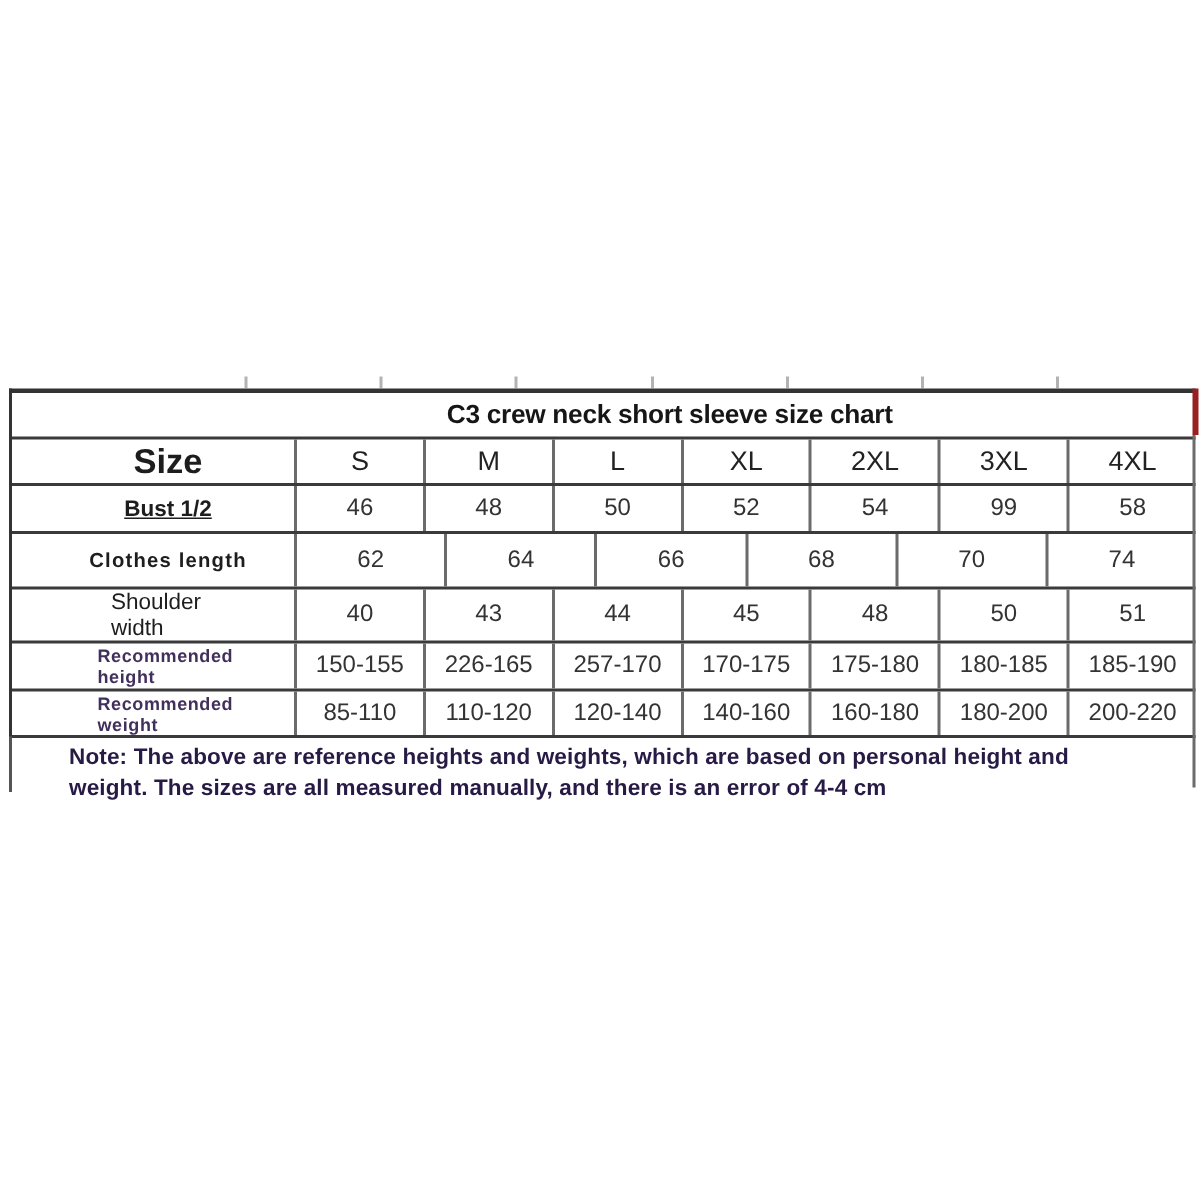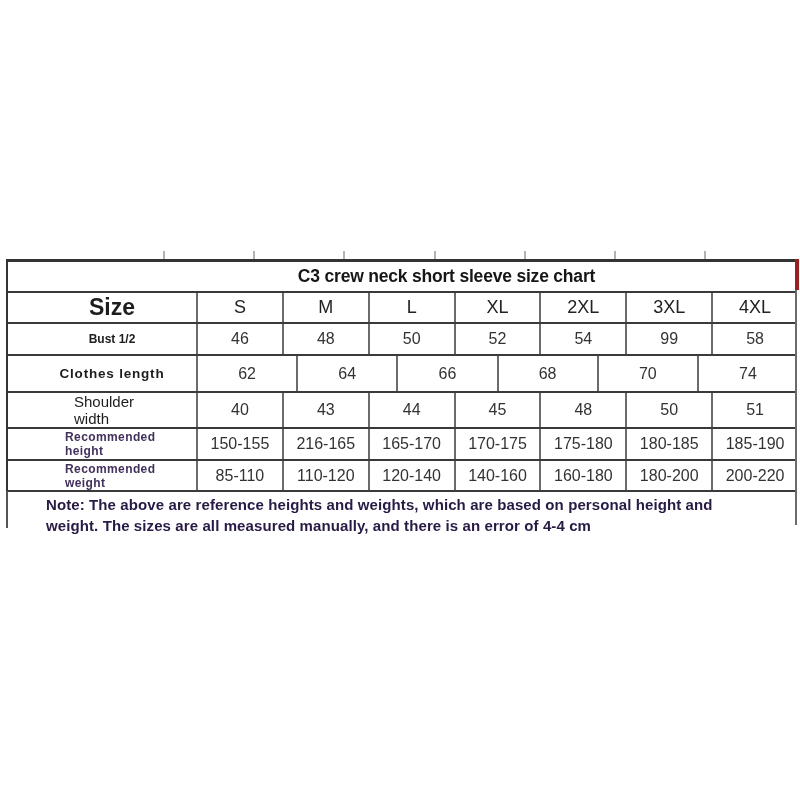--- a/index.html
+++ b/index.html
@@ -52,21 +52,21 @@
   .t-cell {
     flex: 1;
     display: flex; align-items: center; justify-content: center;
     border-left: 2px solid #6b6b6b;
     font-size: 16px; color: #333333;
     white-space: nowrap;
   }
   .t-cell.hdr { font-size: 18px; color: #222222; }
 
   .lbl-size   { font-size: 23px; font-weight: 700; }
-  .lbl-bust   { font-size: 12px; font-weight: 700; }
+  .lbl-bust   { font-size: 15px; font-weight: 700; text-decoration: underline; }
   .lbl-cloth  { font-size: 13.5px; font-weight: 700; letter-spacing: 0.8px; }
   .lbl-shldr  {
     display: inline-block; width: 76px; text-align: left;
     font-size: 15px; font-weight: 400; line-height: 17px;
   }
   .lbl-rec {
     display: inline-block; width: 94px; text-align: left;
     font-size: 12px; font-weight: 700; line-height: 14px;
     color: #42305c; letter-spacing: 0.4px;
   }
@@ -179,22 +179,22 @@
     <div class="t-cell">48</div>
     <div class="t-cell">50</div>
     <div class="t-cell">51</div>
   </div>
 
   <div class="t-row r-rech">
     <div class="t-label">
       <span class="lbl-rec">Recommended height</span>
     </div>
     <div class="t-cell">150-155</div>
-    <div class="t-cell">216-165</div>
-    <div class="t-cell">165-170</div>
+    <div class="t-cell">226-165</div>
+    <div class="t-cell">257-170</div>
     <div class="t-cell">170-175</div>
     <div class="t-cell">175-180</div>
     <div class="t-cell">180-185</div>
     <div class="t-cell">185-190</div>
   </div>
 
   <div class="t-row r-recw">
     <div class="t-label">
       <span class="lbl-rec">Recommended weight</span>
     </div>

